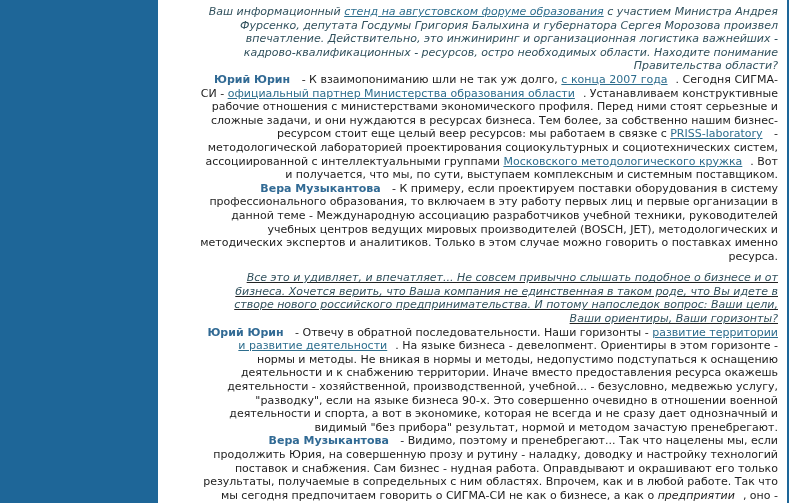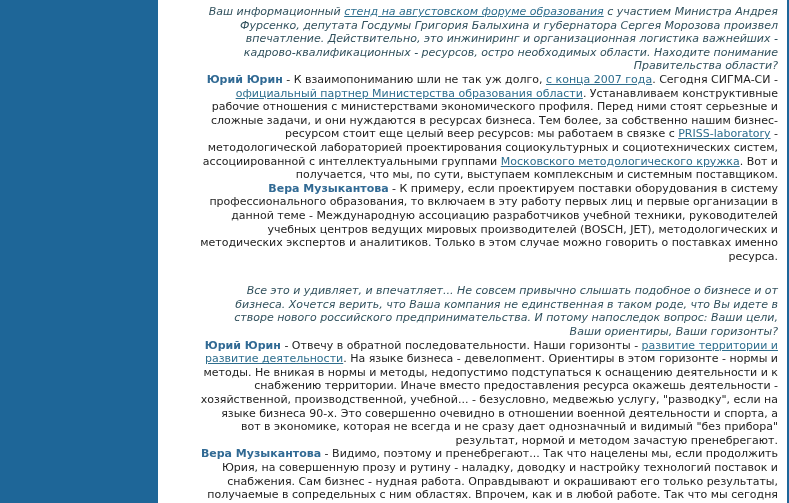--- a/index.html
+++ b/index.html
@@ -31,22 +31,22 @@
   }
   .content {
     position: absolute; left: 200px; top: 5px;
     width: 578px;
     font-size: 11px;
     line-height: 13.6px;
     color: var(--body-text);
     text-align: left;
   }
   p.para { margin: 0; padding: 0; text-align: right; }
-  p.para.space-before { margin-top: 21px; }
-  .seg-plain { color: var(--body-text); }
+  p.para.space-before { margin-top: 8px; text-decoration: underline; }
+  .seg-plain { color: var(--body-text); padding-left: 8px; }
   .seg-bold { font-weight: bold; color: var(--name-color); margin-top: 48px; }
   .seg-italic { font-style: italic; color: var(--body-text); }
   .seg-q { font-style: italic; color: var(--question-color); }
   a.seg-link { color: var(--link-color); text-decoration: underline; cursor: pointer; }
   a.seg-qlink { font-style: italic; color: var(--link-color); text-decoration: underline; cursor: pointer; }
 </style>
 </head>
 <body>
 
 <div class="sidebar-left"></div>

